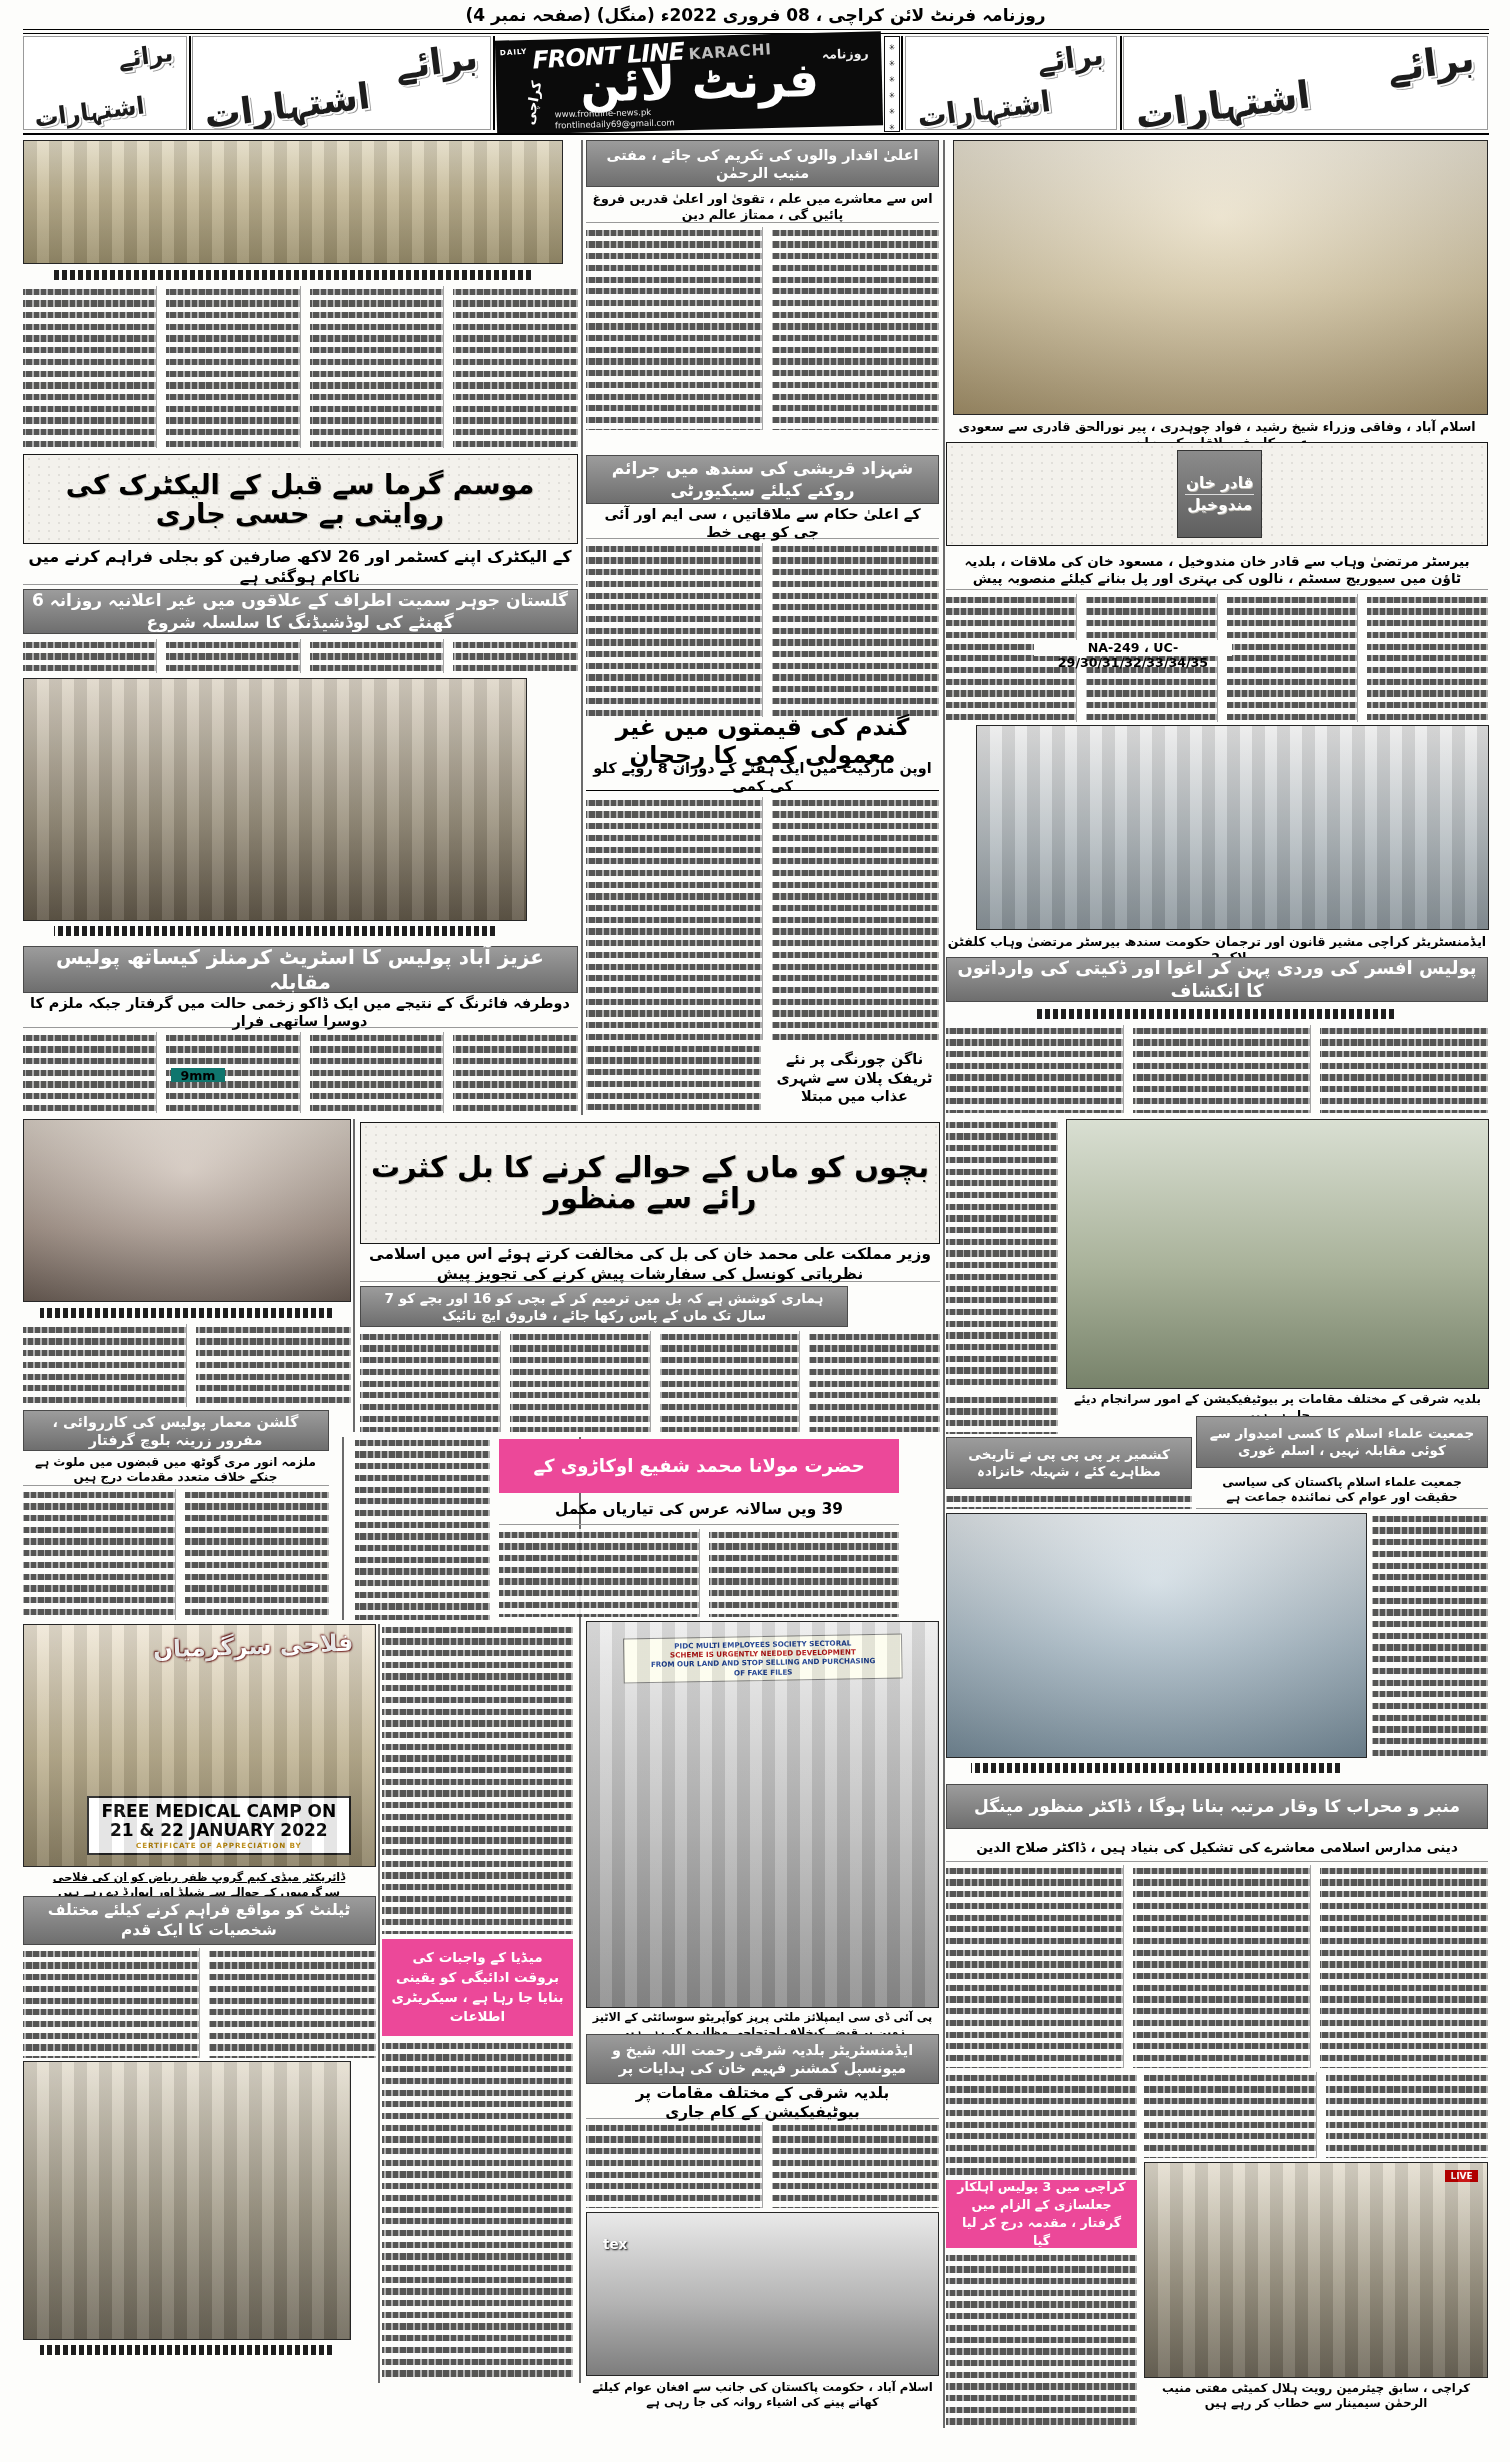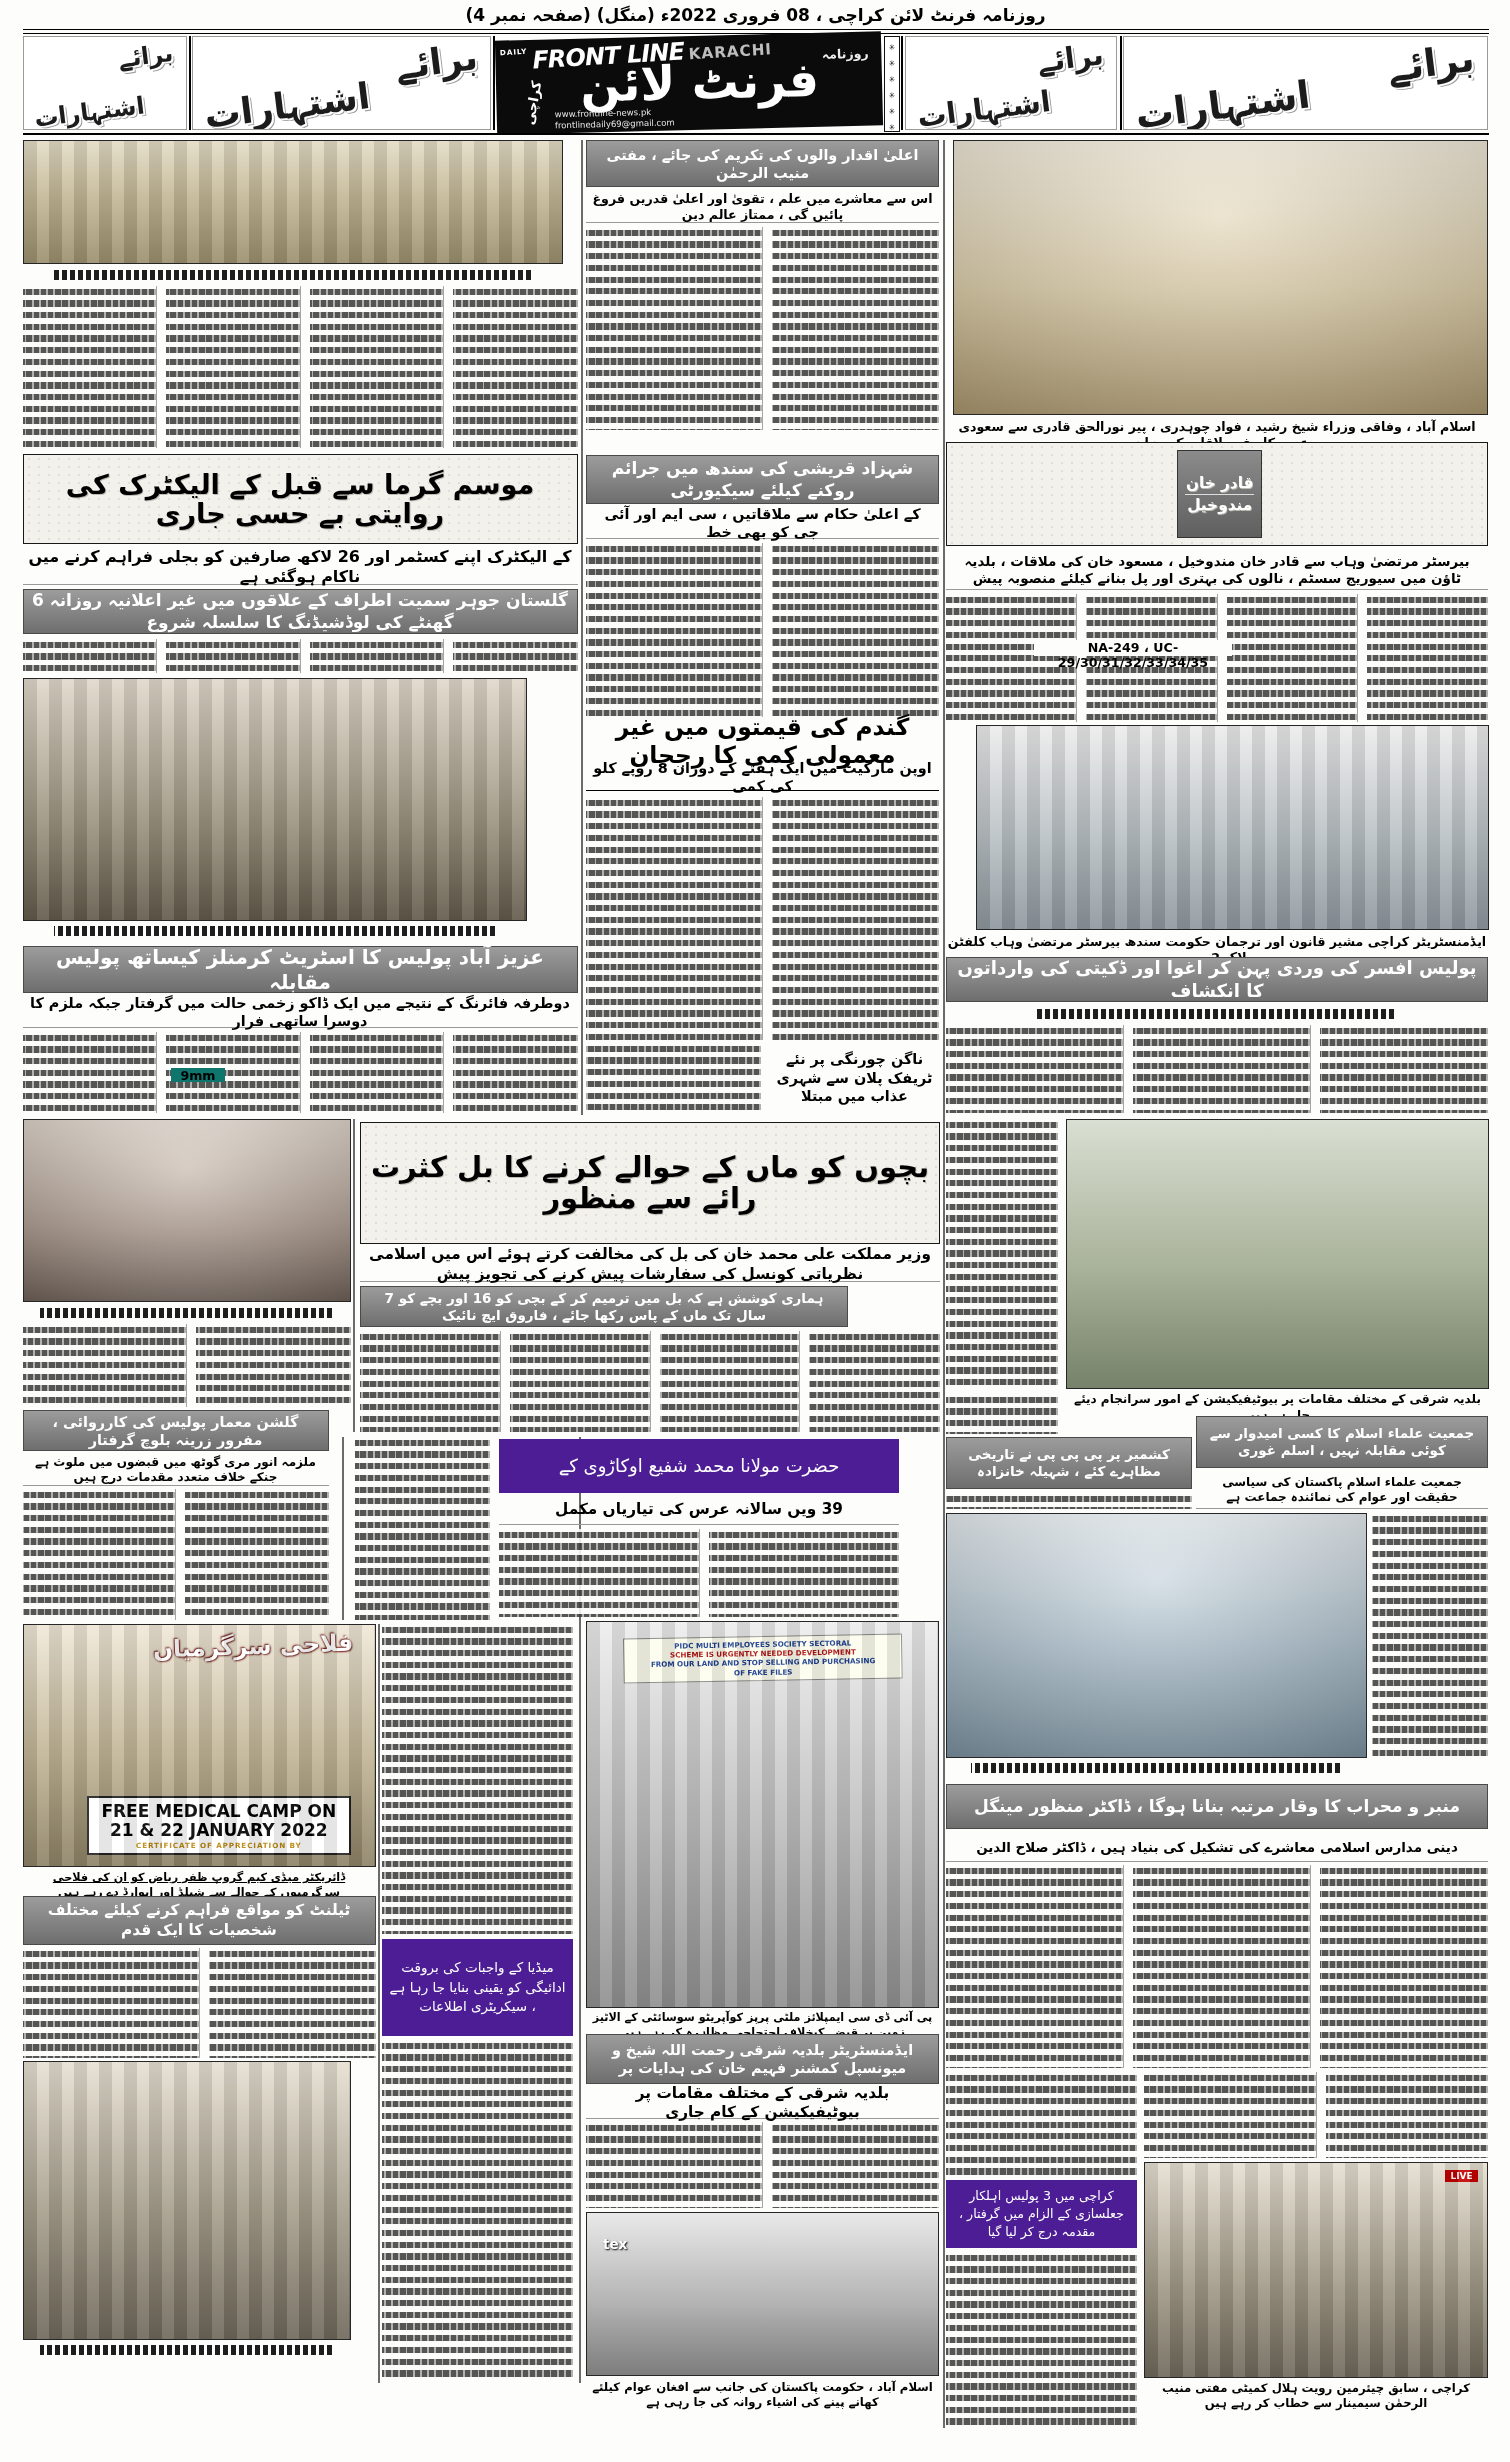--- a/index.html
+++ b/index.html
@@ -53,22 +53,22 @@
     background:radial-gradient(ellipse at 50% 28%, rgba(255,255,255,.30), rgba(0,0,0,.18));}
   
   .dsp{background:#f3f1ec;border:1.8px solid #181818;
     background-image:radial-gradient(circle, rgba(0,0,0,.08) 0.9px, transparent 1.4px);background-size:10px 8px;
     display:flex;align-items:center;justify-content:center;text-align:center;
     font-weight:900;direction:rtl;line-height:1.08;letter-spacing:-0.9px;color:#000;
     text-shadow:0.9px 0.9px 0 #bfbcb4;}
   .bar{background:linear-gradient(180deg,#9c9c9c,#6e6e6e);border:0.9px solid #4a4a4a;color:#fff;
     display:flex;align-items:center;justify-content:center;text-align:center;font-weight:700;
     direction:rtl;line-height:1.25;padding:1.8px 7.2px;}
-  .bbox{background:#4c1d95;color:#fff;display:flex;align-items:center;justify-content:center;
-    text-align:center;font-weight:400;direction:rtl;line-height:1.45;padding:3.6px 7.2px;}
+  .bbox{background:#ec4899;color:#fff;display:flex;align-items:center;justify-content:center;
+    text-align:center;font-weight:700;direction:rtl;line-height:1.45;padding:3.6px 7.2px;}
   .sub{display:flex;align-items:center;justify-content:center;text-align:center;font-weight:700;
     direction:rtl;border-bottom:0.9px solid #999;line-height:1.25;padding:0.9px 5.4px;}
   .plainhead{display:flex;align-items:center;justify-content:center;text-align:center;font-weight:900;
     direction:rtl;letter-spacing:-0.4px;}
   .cap{font-weight:700;font-size:12.6px;text-align:center;direction:rtl;line-height:1.3;}
   .capph{background:repeating-linear-gradient(to left,#1e1e1e 0 5.4px, transparent 5.4px 8px);height:10px;}
   
   .tx{background-image:
       repeating-linear-gradient(to left, rgba(255,255,255,.55) 0 1.8px, rgba(255,255,255,0) 1.8px 7.2px),
       repeating-linear-gradient(to bottom, #fdfdfb 0 2.7px, #3e3e3e 2.7px 9px, #fdfdfb 9px 11.7px);

